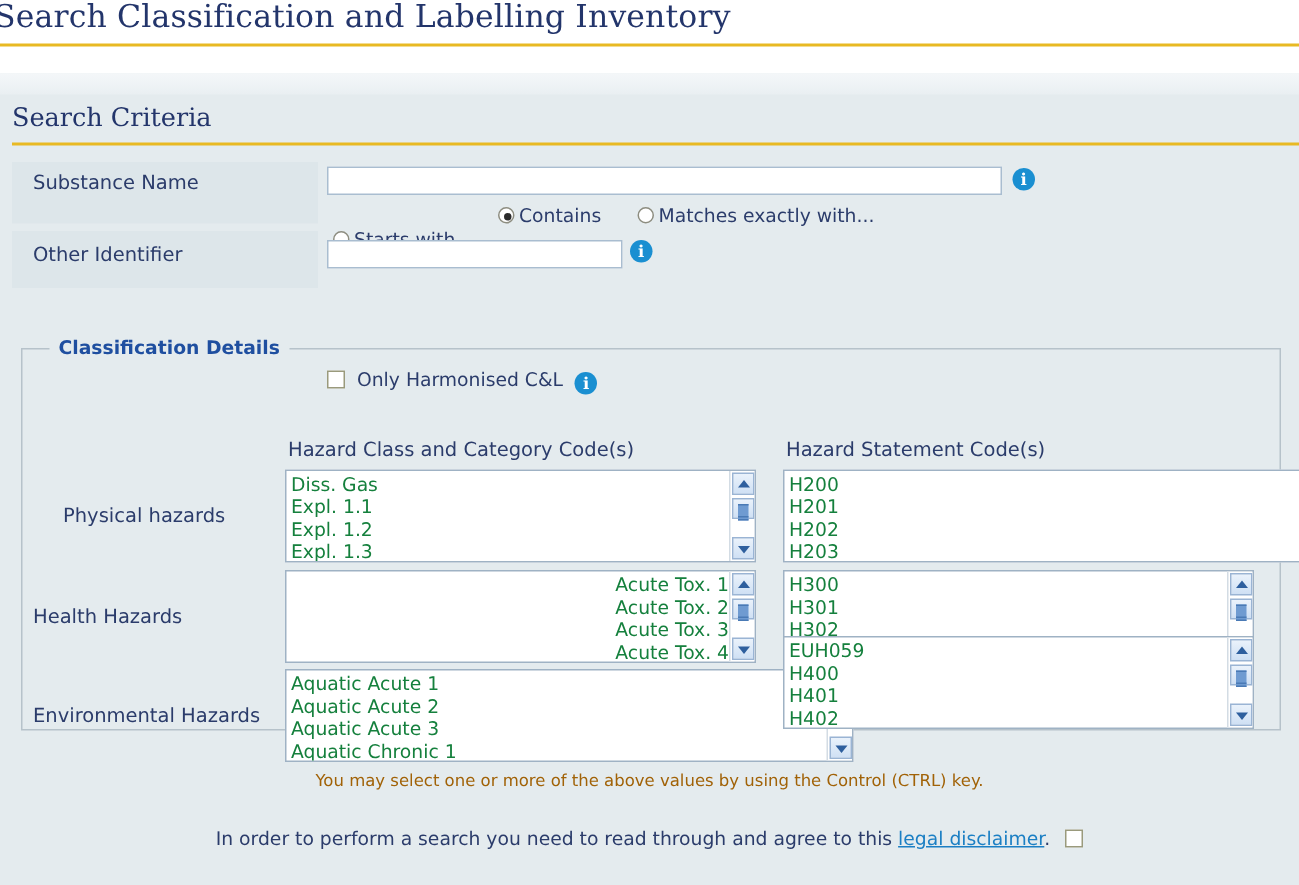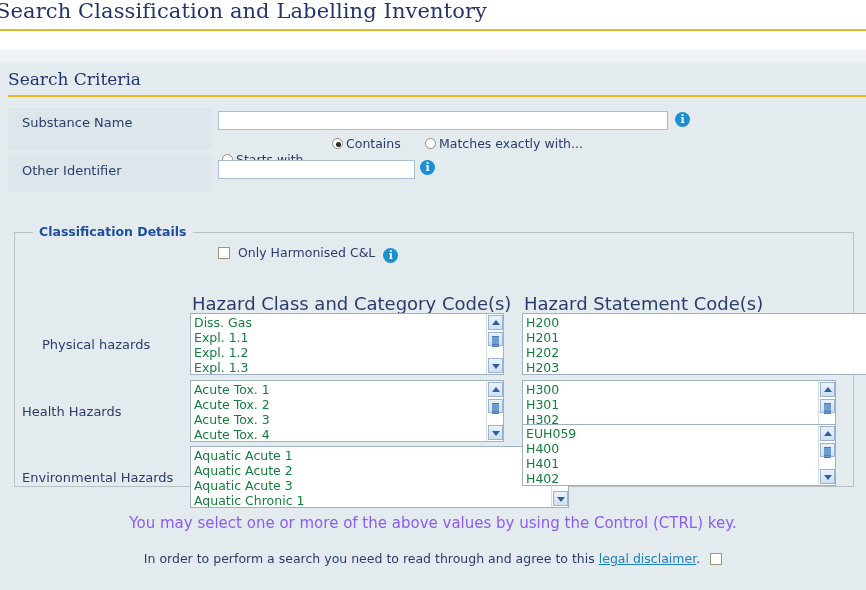--- a/index.html
+++ b/index.html
@@ -146,21 +146,21 @@
     background: #e4ebee;
     padding: 0 6px;
     font-size: 12.5px;
     font-weight: bold;
     color: #1f4fa0;
     white-space: nowrap;
   }
 
   .col-header {
     position: absolute;
-    font-size: 18px;
+    font-size: 13px;
     color: #2b3c6b;
     white-space: nowrap;
   }
 
   
   .listbox {
     position: absolute;
     background: #ffffff;
     border: 1px solid #9fb2c4;
     overflow: hidden;
@@ -218,22 +218,22 @@
     border-top: 1px solid #4a7ab5;
     border-bottom: 3px double #4a7ab5;
     background: #6f9bd1;
   }
 
   #ctrl-hint {
     position: absolute;
     left: 0; top: 465px;
     width: 866px;
     text-align: center;
-    font-size: 15px;
-    color: #8b5cf6;
+    font-size: 11px;
+    color: #a16207;
   }
 
   #disclaimer-row {
     position: absolute;
     left: 0; top: 502px;
     width: 866px;
     text-align: center;
     font-size: 12.5px;
     color: #2b3c6b;
     white-space: nowrap;
@@ -324,21 +324,21 @@
         </div>
       <div class="sthumb"></div>
       <div class="sbtn down">
           <span class="arw"></span>
         </div>
     </div>
   </div>
 
   <div class="row-label" style="top:355px;">Health Hazards</div>
 
-  <div class="listbox" style="left:190px; top:331px; width:314px; height:62px;">
+  <div class="listbox" style="left:190px; top:331px; width:314px; height:62px;text-align:right;">
     <div class="items">
       <div class="item">Acute Tox. 1</div>
       <div class="item">Acute Tox. 2</div>
       <div class="item">Acute Tox. 3</div>
       <div class="item">Acute Tox. 4</div>
     </div>
     <div class="sbar">
       <div class="sbtn up">
           <span class="arw"></span>
         </div>

